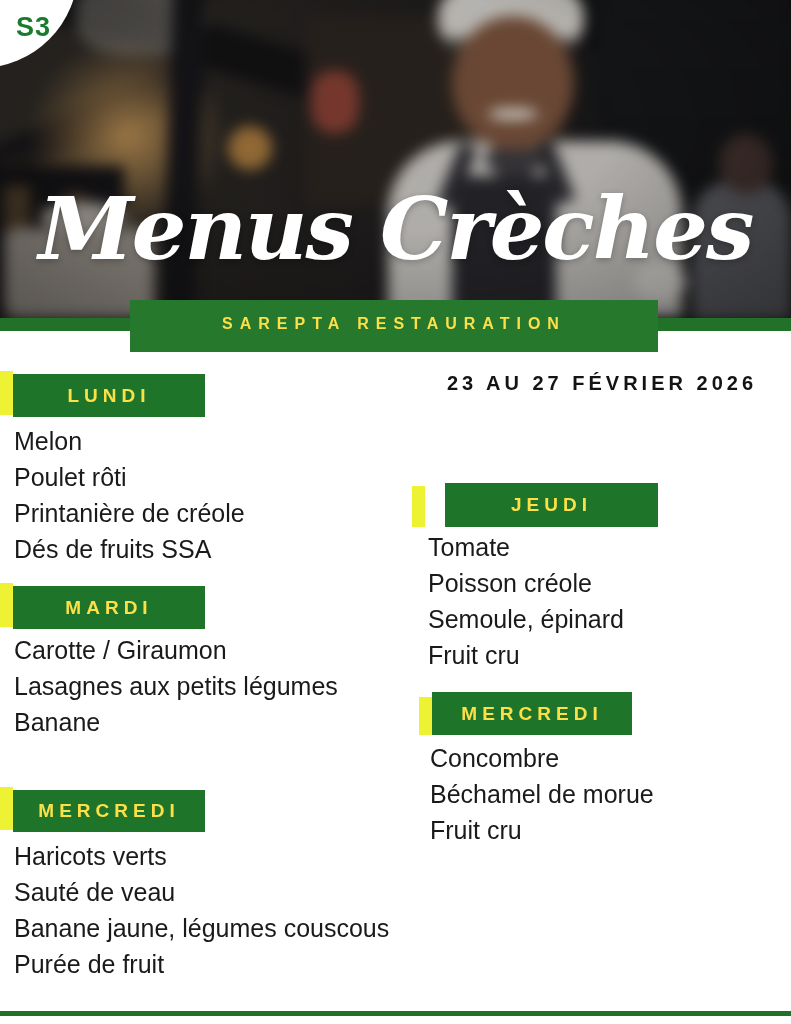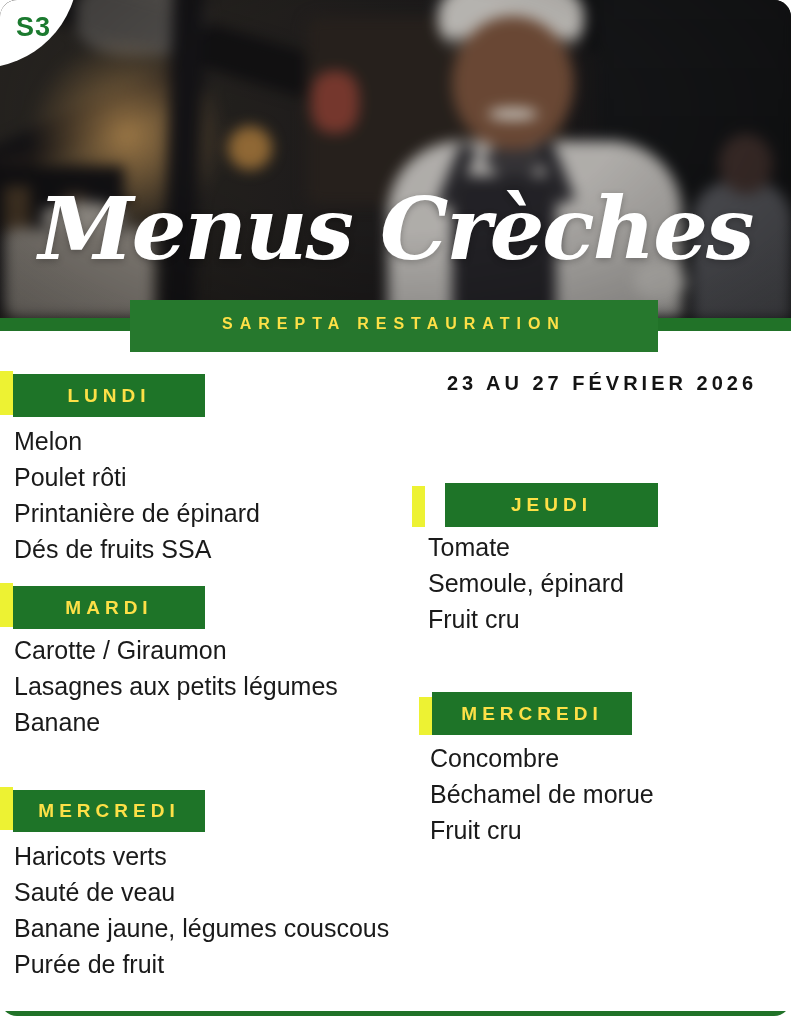--- a/index.html
+++ b/index.html
@@ -2,21 +2,21 @@
 <html style="--green: #1e7428; --banner-green: #26782d; --strip-green: #217228; --yellow: #edf233; --ink: #1a1a1a;"><head>
 <meta charset="utf-8">
 <style>
   :root{
     --green:#1e7428; --banner-green:#26782d; --strip-green:#217228;
     --yellow:#edf233; --ink:#1a1a1a;
   }
   *{margin:0;padding:0;box-sizing:border-box;}
   html,body{background:#fff;}
   body{font-family:"Liberation Sans",sans-serif;}
-  .page{position:relative;width:791px;height:1016px;background:#fff;overflow:hidden;border-radius:17px;}
+  .page{position:relative;width:791px;height:1016px;background:#fff;overflow:hidden;}
 
   
   .hero{position:absolute;left:0;top:0;width:791px;height:320px;overflow:hidden;
         background:linear-gradient(100deg,#34302b 0%,#262320 30%,#1d1b1c 55%,#141315 100%);}
   .hero-art{position:absolute;inset:-14px;filter:blur(7px);}
   .shape{position:absolute;}
   .glow1{left:40px;top:50px;width:200px;height:200px;border-radius:50%;
          background:radial-gradient(circle,rgba(219,166,94,.85),rgba(219,166,94,0) 70%);}
   .glow2{left:-40px;top:160px;width:160px;height:160px;border-radius:50%;
          background:radial-gradient(circle,rgba(196,140,72,.6),rgba(196,140,72,0) 70%);}
@@ -144,21 +144,21 @@
   <div class="date-range">23 AU 27 FÉVRIER 2026</div>
 
   <section>
     <span class="ybar y-lundi"></span>
     <div class="dbox b-lundi">
       <span class="dlabel">LUNDI</span>
     </div>
     <ul class="items i-lundi">
       <li>Melon</li>
       <li>Poulet rôti</li>
-      <li>Printanière de épinard</li>
+      <li>Printanière de créole</li>
       <li>Dés de fruits SSA</li>
     </ul>
   </section>
 
   <section>
     <span class="ybar y-mardi"></span>
     <div class="dbox b-mardi">
       <span class="dlabel">MARDI</span>
     </div>
     <ul class="items i-mardi">
@@ -181,20 +181,21 @@
     </ul>
   </section>
 
   <section>
     <span class="ybar y-jeudi"></span>
     <div class="dbox b-jeudi">
       <span class="dlabel">JEUDI</span>
     </div>
     <ul class="items i-jeudi">
       <li>Tomate</li>
+      <li>Poisson créole</li>
       <li>Semoule, épinard</li>
       <li>Fruit cru</li>
     </ul>
   </section>
 
   <section>
     <span class="ybar y-vendredi"></span>
     <div class="dbox b-vendredi">
       <span class="dlabel">MERCREDI</span>
     </div>

